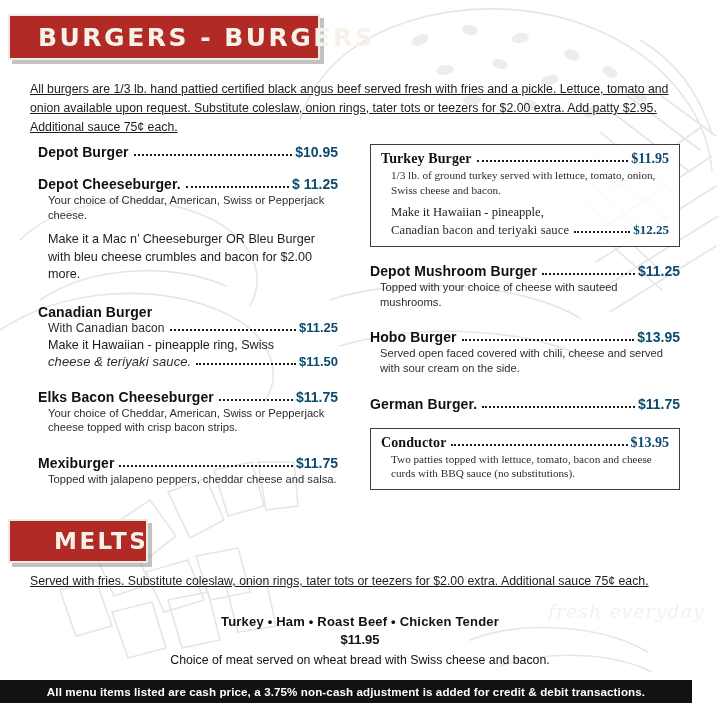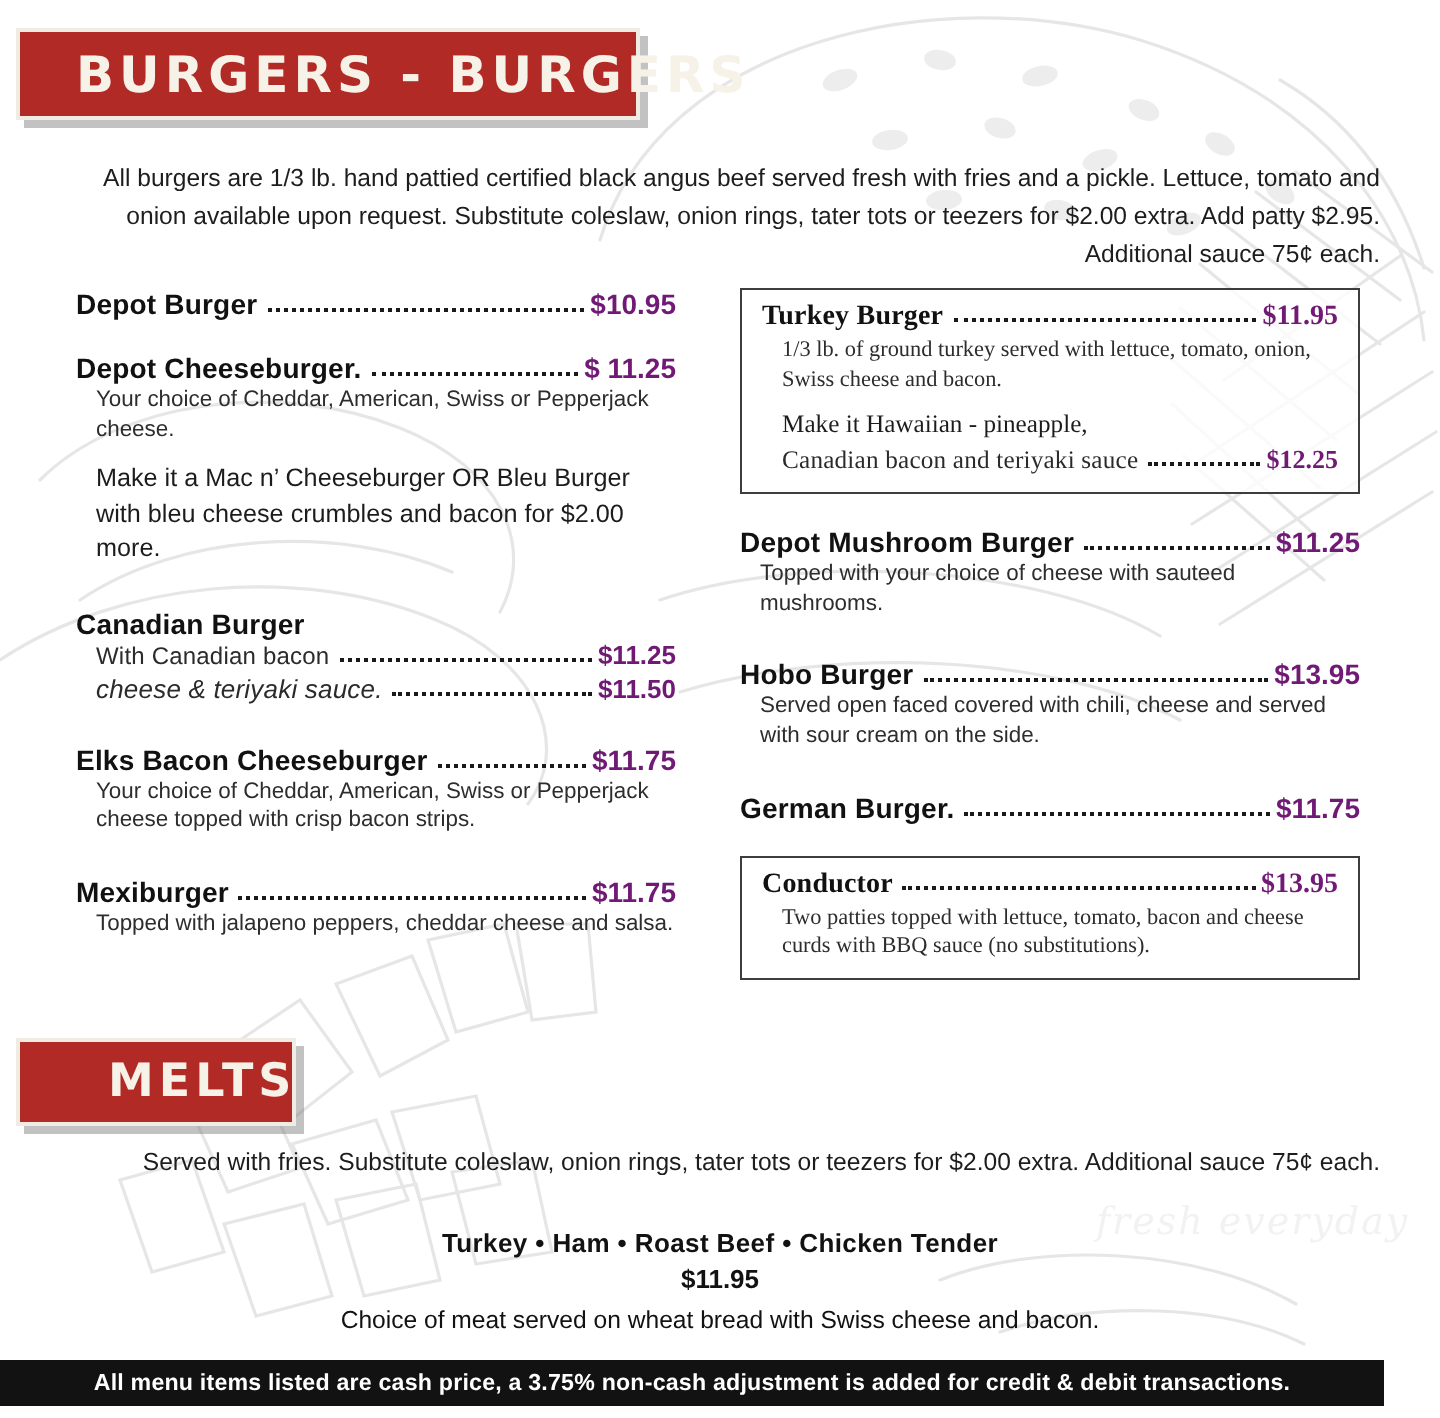--- a/index.html
+++ b/index.html
@@ -66,24 +66,25 @@
     height: 44px;
     padding-left: 44px;
   }
   #banner-melts .banner-label { font-size: 23px; }
 
   
   .intro {
     position: absolute;
     width: 660px;
     left: 30px;
-    text-align: right;
+    text-align: left;
     font-size: 12.3px;
     line-height: 19px;
     color: #1d1d1d;
+    text-decoration: underline;
   }
   #burgers-intro { top: 80px; }
   #melts-intro   { top: 572px; }
 
   .melts-line {
     position: absolute;
     width: 660px;
     left: 30px;
     text-align: center;
     color: #121212;
@@ -132,21 +133,21 @@
     flex: 1 1 auto;
     margin: 0 3px 0 5px;
     position: relative;
     top: -1px;
     border-bottom: 2.4px dotted #1a1a1a;
     min-width: 14px;
   }
   .row .price {
     font-size: 14px;
     font-weight: bold;
-    color: #701a75;
+    color: #0c4a6e;
     white-space: nowrap;
   }
   .desc {
     font-size: 11.2px;
     line-height: 14.6px;
     color: #2d2d2d;
     margin: 1px 0 0 10px;
   }
   .sub-block {
     font-size: 12.6px;
@@ -319,20 +320,21 @@
 
     <div class="item">
       <div class="row">
         <span class="name">Canadian Burger</span>
       </div>
       <div class="row sub-row">
         <span class="name sub">With Canadian bacon</span>
         <span class="leader"></span>
         <span class="price">$11.25</span>
       </div>
+      <div class="sub-row" style="font-size:12.6px;color:#1c1c1c;margin-top:3px;">Make it Hawaiian - pineapple ring, Swiss</div>
       <div class="row sub-row" style="margin-top:2px;">
         <span class="name sub" style="font-size:13px;font-style:italic;">cheese &amp; teriyaki sauce.</span>
         <span class="leader"></span>
         <span class="price">$11.50</span>
       </div>
     </div>
 
     <div class="spacer-lg"></div>
 
     <div class="item">

